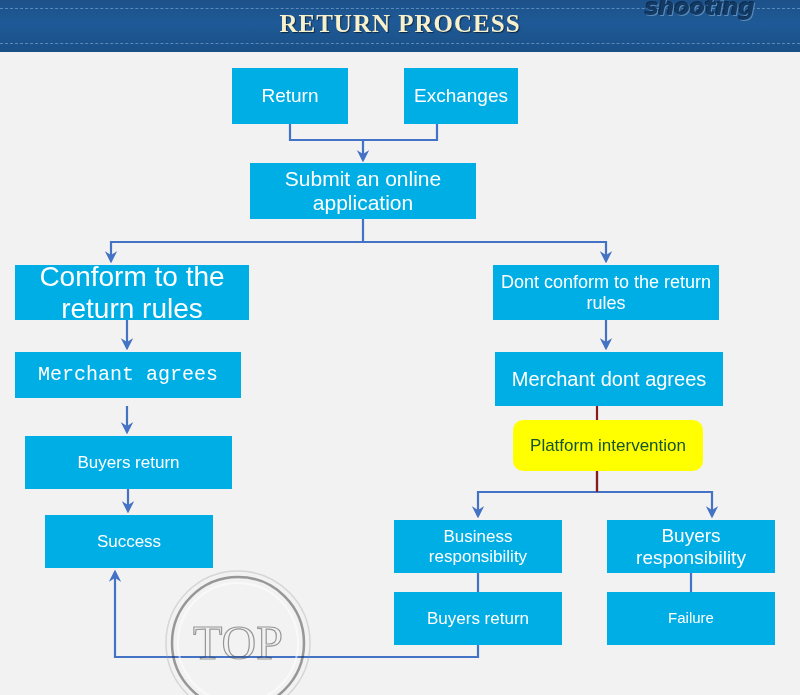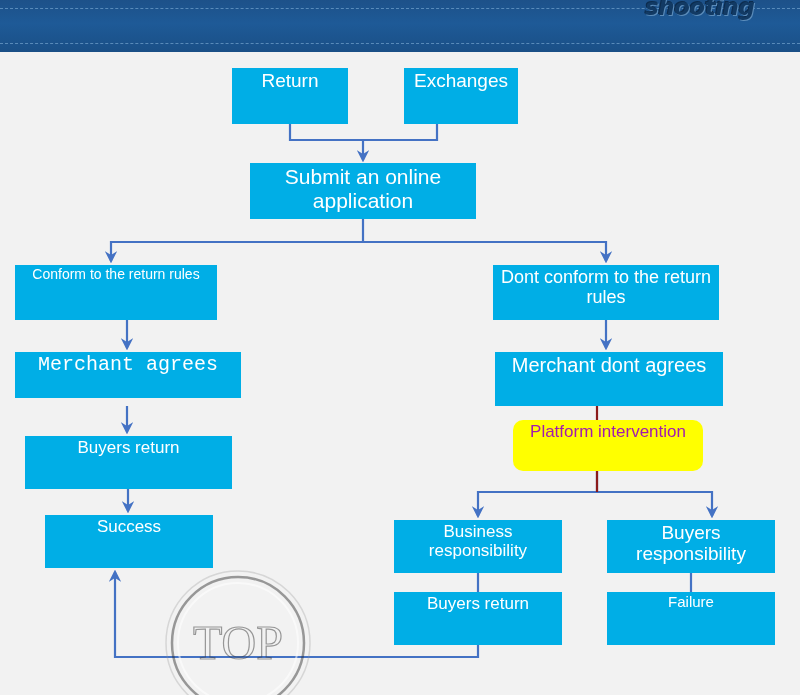--- a/index.html
+++ b/index.html
@@ -70,32 +70,32 @@
     position: absolute;
     left: 0; top: 0;
     width: 800px; height: 643px;
   }
 
   
   .node {
     position: absolute;
     box-sizing: border-box;
     display: flex;
-    align-items: flex-start;
+    align-items: center;
     justify-content: center;
     text-align: center;
     color: #ffffff;
     background: #00AEE6;
     line-height: 1.12;
-    padding: 2px 4px;
+    padding: 17px 4px;
     z-index: 3;
   }
   .node.yellow {
     background: #FFFF00;
-    color: #a21caf;
+    color: #14532d;
     border-radius: 10px;
   }
 
   
   .wm {
     position: absolute;
     z-index: 5;
     pointer-events: none;
     color: rgba(255,255,255,0.0);
   }
@@ -116,20 +116,21 @@
   }
 </style>
 </head>
 <body>
 
 <div id="page">
 
   <div id="header">
     <div class="dashline top"></div>
     <div class="dashline bottom"></div>
+    <div id="header-title">RETURN PROCESS</div>
     <div id="header-watermark">shooting</div>
   </div>
 
   <div id="canvas">
 
     <svg id="wires" viewBox="0 0 800 643" width="800" height="643">
       <defs>
         <marker id="ah-blue" viewBox="0 0 10 10" refX="8" refY="5" markerWidth="5.5" markerHeight="5.5" orient="auto-start-reverse">
           <path d="M 0 0 L 10 5 L 0 10 L 3 5 z" fill="#4472C4"></path>
         </marker>
@@ -175,21 +176,21 @@
     </div>
 
     <div class="node" style="left:380px; top:16px; width:114px; height:56px; font-size:19px;margin-left:24px;">
       <span>Exchanges</span>
     </div>
 
     <div class="node" style="left:250px; top:111px; width:226px; height:56px; font-size:21px;">
       <span>Submit an online application</span>
     </div>
 
-    <div class="node" style="left:15px; top:213px; width:202px; height:55px; font-size:14px;">
+    <div class="node" style="left:15px; top:213px; width:234px; height:55px; font-size:28px;">
       <span>Conform to the return rules</span>
     </div>
 
     <div class="node" style="left:493px; top:213px; width:226px; height:55px; font-size:18px;">
       <span>Dont conform to the return rules</span>
     </div>
 
     <div class="node" style="left:15px; top:300px; width:226px; height:46px; font-size:20px;font-family:Liberation Mono, monospace;">
       <span>Merchant agrees</span>
     </div>

